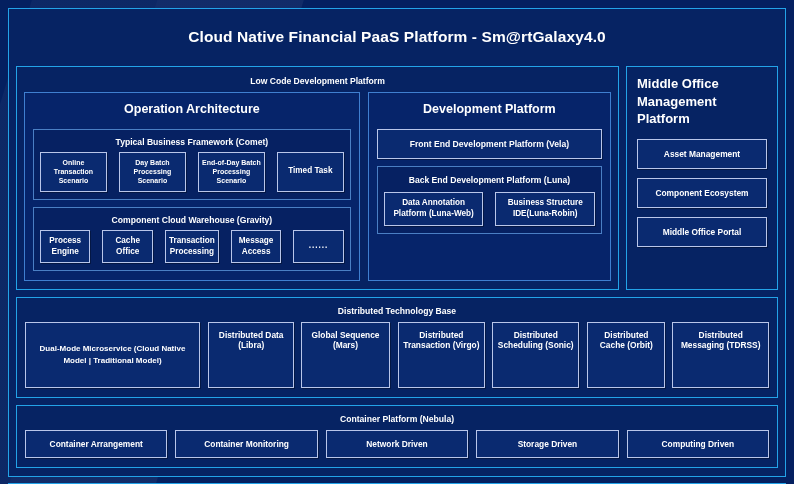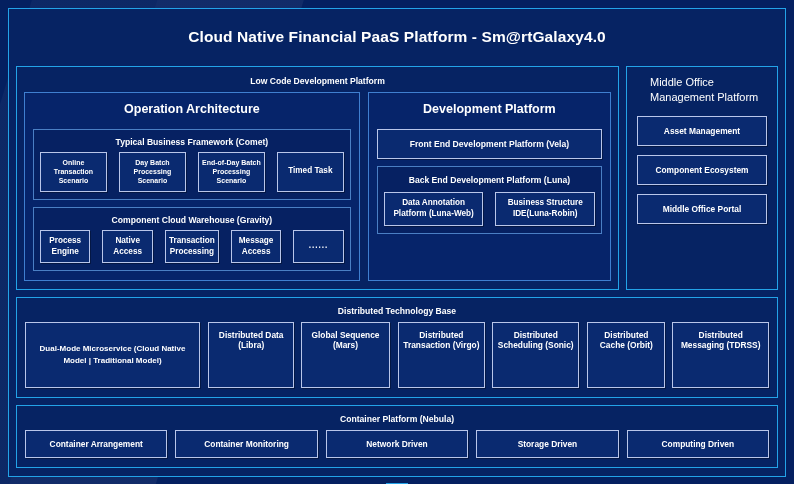--- a/index.html
+++ b/index.html
@@ -34,21 +34,20 @@
   }
 
   #root {
     position: relative;
     width: 794px;
     height: 484px;
     padding: 8px 8px 6px 8px;
     display: flex;
     flex-direction: column;
     gap: 6px;
-    align-items: center;
   }
 
   
   .cyan-panel {
     border: 1.6px solid #23a3e8;
     background: #062363;
     position: relative;
   }
 
   .main-frame {
@@ -188,25 +187,24 @@
   .middle-office {
     flex: 0 0 152px;
     padding: 8px 10px 10px 10px;
     display: flex;
     flex-direction: column;
     gap: 9px;
   }
 
   .mo-title {
     color: #ffffff;
-    font-size: 11px;
-    font-weight: normal;
+    font-size: 13px;
+    font-weight: bold;
     line-height: 1.35;
     padding-bottom: 2px;
-    margin-left: 13px;
   }
 
   .mo-chip {
     border: 1px solid #b9c6ea;
     background: #0a2a70;
     color: #ffffff;
     font-size: 8.4px;
     font-weight: bold;
     text-align: center;
     padding: 9px 4px;
@@ -328,21 +326,21 @@
               </div>
             </div>
 
             <div class="sub-panel">
               <div class="sub-title">Component Cloud Warehouse (Gravity)</div>
               <div class="chip-row">
                 <div class="chip tall md">
                     <span>Process Engine</span>
                   </div>
                 <div class="chip tall md">
-                    <span>Native Access</span>
+                    <span>Cache Office</span>
                   </div>
                 <div class="chip tall md">
                     <span>Transaction Processing</span>
                   </div>
                 <div class="chip tall md">
                     <span>Message Access</span>
                   </div>
                 <div class="chip tall md chip-dots">
                     <span>......</span>
                   </div>

